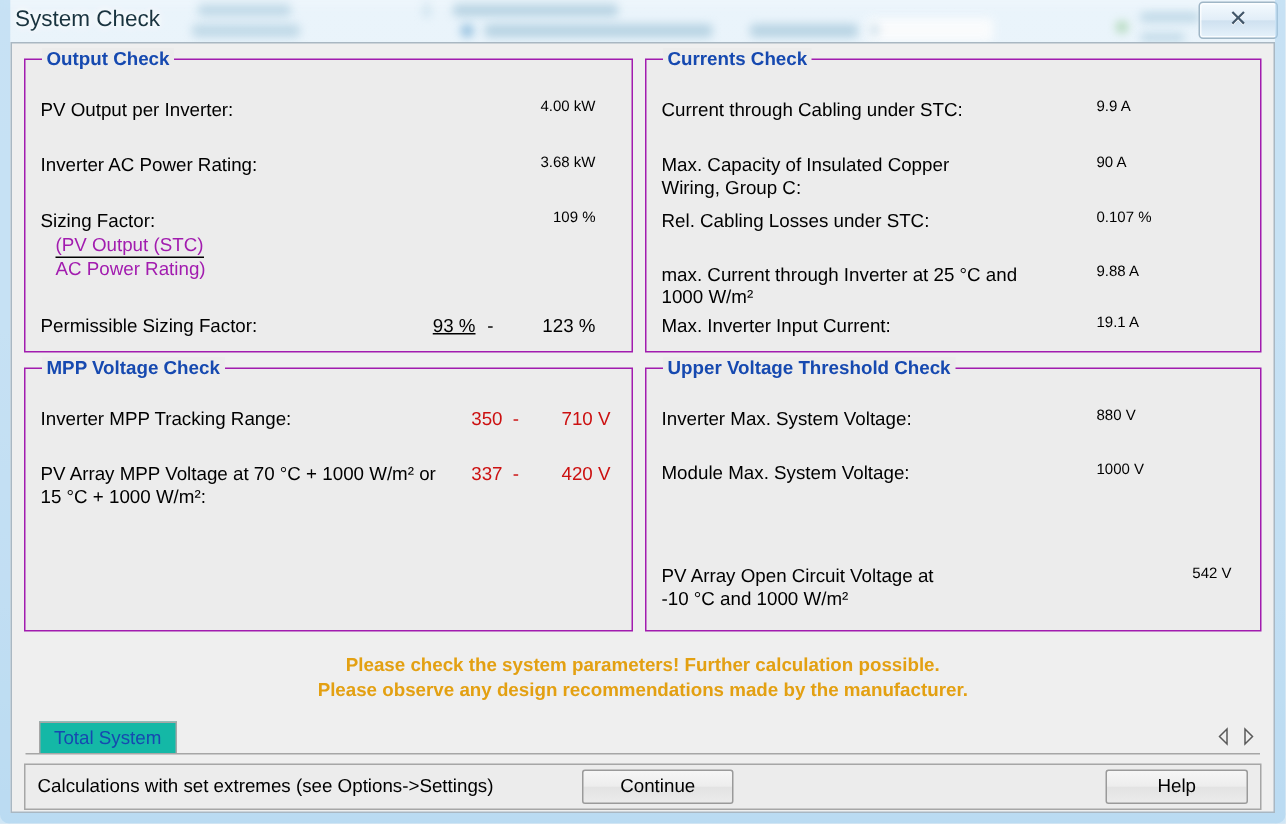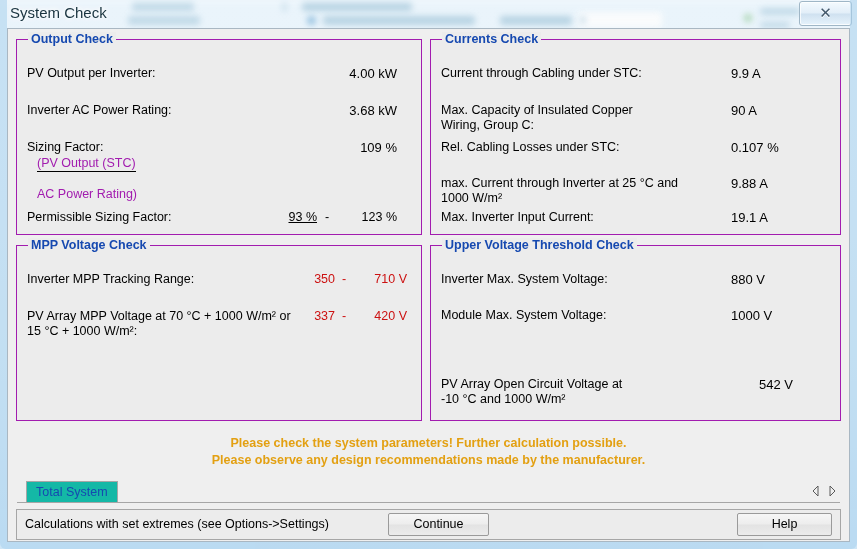--- a/index.html
+++ b/index.html
@@ -116,21 +116,21 @@
 
   .row-label {
     position: absolute;
     font-size: 12.5px;
     color: #000000;
     white-space: nowrap;
     line-height: 15px;
   }
   .row-value {
     position: absolute;
-    font-size: 13px;
+    font-size: 10px;
     color: #000000;
     white-space: nowrap;
     text-align: right;
   }
   .row-value.red, .row-range .rv, .row-range .dash {
     color: #cc1111;
   }
   .row-range {
     position: absolute;
     font-size: 12.5px;
@@ -150,21 +150,21 @@
     position: absolute;
     font-size: 12.5px;
     color: #a21caf;
     line-height: 15px;
   }
   .fraction .num {
     border-bottom: 1px solid #000;
     display: inline-block;
     padding-bottom: 0px;
   }
-  .fraction .den { display: block; margin-top: 15px; }
+  .fraction .den { display: block; }
 
   
   #warning {
     position: absolute;
     left: 0; top: 406px;
     width: 841px;
     text-align: center;
     color: #e3a012;
     font-size: 12.5px;
     font-weight: bold;
@@ -341,21 +341,21 @@
       <div class="legend">Upper Voltage Threshold Check</div>
       <div class="gb-body">
         <div class="row-label" style="left:10px; top:26px;">Inverter Max. System Voltage:</div>
         <div class="row-value" style="left:300px; top:26px; width:90px; text-align:left;">880 V</div>
 
         <div class="row-label" style="left:10px; top:62px;">Module Max. System Voltage:</div>
         <div class="row-value" style="left:300px; top:62px; width:90px; text-align:left;">1000 V</div>
 
         <div class="row-label" style="left:10px; top:131px;">PV Array Open Circuit Voltage at</div>
         <div class="row-label" style="left:10px; top:146px;">-10 °C and 1000 W/m²</div>
-        <div class="row-value" style="left:300px; top:131px; width:90px; text-align:center;">542 V</div>
+        <div class="row-value" style="left:300px; top:131px; width:90px; text-align:right;">542 V</div>
       </div>
     </div>
 
     <div id="warning">
       <div>Please check the system parameters! Further calculation possible.</div>
       <div>Please observe any design recommendations made by the manufacturer.</div>
     </div>
 
     <div id="tabstrip">
       <div id="tab-underline"></div>

